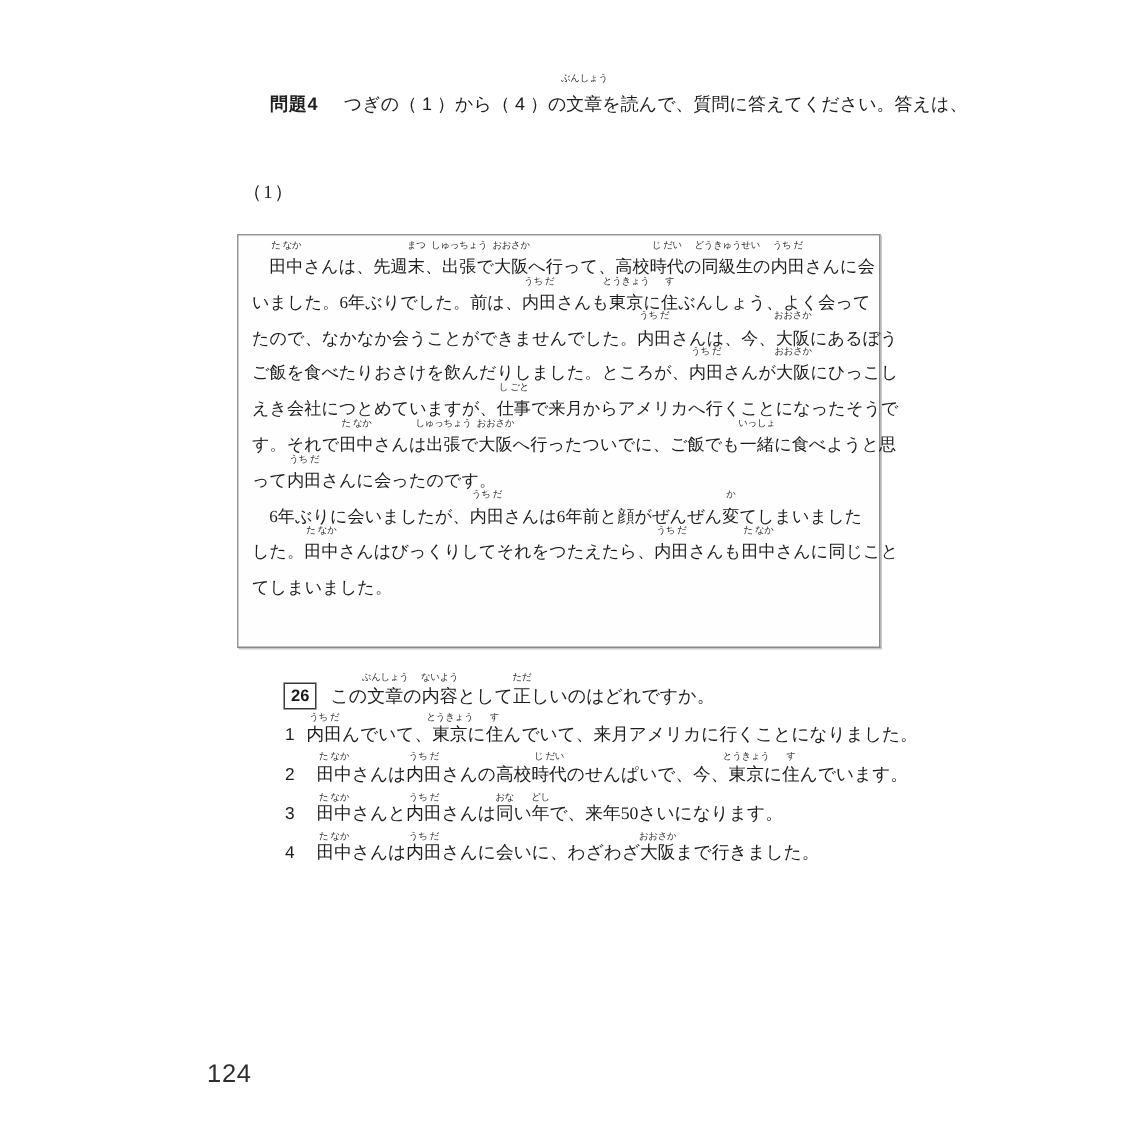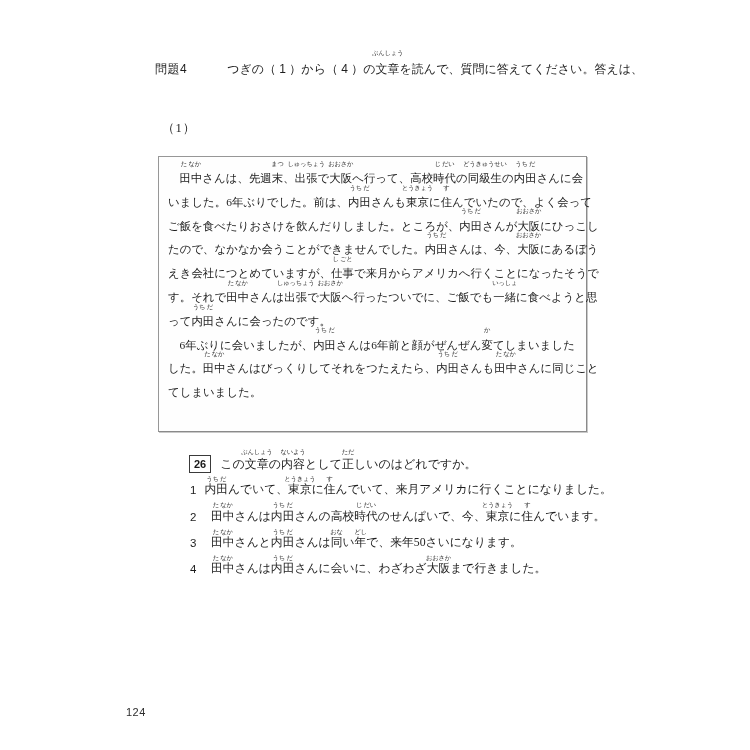--- a/index.html
+++ b/index.html
@@ -18,22 +18,22 @@
     position: absolute;
     left: 155px;
     top: 56px;
     width: 460px;
     font-family: "Liberation Sans", sans-serif;
     font-size: 12px;
     line-height: 26px;
     color: #1e1e1e;
   }
   .header .row1 { display: flex; gap: 17px; white-space: nowrap; }
-  .problem-label { font-weight: 400; letter-spacing: 0.5px; }
-  .instr1 { font-weight: 500; margin-left: 23px; }
+  .problem-label { font-weight: 700; letter-spacing: 0.5px; margin-left: 25px; }
+  .instr1 { font-weight: 500; }
   .instr2 { font-weight: 500; margin-left: 54px; white-space: nowrap; }
   
   .section-label {
     position: absolute;
     left: 162px;
     top: 120px;
     font-size: 12.5px;
     letter-spacing: 1px;
     color: #1e1e1e;
   }
@@ -110,24 +110,24 @@
     font-family: "Liberation Sans", sans-serif;
     font-size: 11.5px;
     width: 13px;
     margin-right: 8px;
     color: #1c1c1c;
   }
   .opttext { font-size: 11.8px; color: #1c1c1c; }
   
   .page-number {
     position: absolute;
-    left: 126px;
+    left: 138px;
     top: 706px;
     font-family: "Liberation Sans", sans-serif;
-    font-size: 11px;
+    font-size: 17px;
     letter-spacing: 0.5px;
     color: #2e2e2e;
   }
 </style>
 </head>
 <body>
 
 <div class="sheet">
 
   <div class="header">
@@ -135,23 +135,23 @@
       <span class="problem-label">問題4</span>
       <span class="instr1"><span class="seg">つぎの（ 1 ）から（ 4 ）の</span><span class="seg">文章<span class="rt">ぶんしょう</span></span><span class="seg">を読んで、質問に答えてください。答えは、</span></span>
     </div>
   </div>
 
   <div class="section-label">（1）</div>
 
   <div class="pbox">
     <div id="passage-lines">
         <div class="pline"><span class="seg">　</span><span class="seg">田中<span class="rt">た なか</span></span><span class="seg">さんは、先週</span><span class="seg">末<span class="rt">まつ</span></span><span class="seg">、</span><span class="seg">出張<span class="rt">しゅっちょう</span></span><span class="seg">で</span><span class="seg">大阪<span class="rt">おおさか</span></span><span class="seg">へ行って、高校</span><span class="seg">時代<span class="rt">じ だい</span></span><span class="seg">の</span><span class="seg">同級生<span class="rt">どうきゅうせい</span></span><span class="seg">の</span><span class="seg">内田<span class="rt">うち だ</span></span><span class="seg">さんに会</span></div>
-        <div class="pline"><span class="seg">いました。6年ぶりでした。前は、</span><span class="seg">内田<span class="rt">うち だ</span></span><span class="seg">さんも</span><span class="seg">東京<span class="rt">とうきょう</span></span><span class="seg">に</span><span class="seg">住<span class="rt">す</span></span><span class="seg">んでいたので、よく会って</span></div>
+        <div class="pline"><span class="seg">いました。6年ぶりでした。前は、</span><span class="seg">内田<span class="rt">うち だ</span></span><span class="seg">さんも</span><span class="seg">東京<span class="rt">とうきょう</span></span><span class="seg">に</span><span class="seg">住<span class="rt">す</span></span><span class="seg">ぶんしょう、よく会って</span></div>
+        <div class="pline"><span class="seg">たので、なかなか会うことができませんでした。</span><span class="seg">内田<span class="rt">うち だ</span></span><span class="seg">さんは、今、</span><span class="seg">大阪<span class="rt">おおさか</span></span><span class="seg">にあるぼう</span></div>
         <div class="pline"><span class="seg">ご飯を食べたりおさけを飲んだりしました。ところが、</span><span class="seg">内田<span class="rt">うち だ</span></span><span class="seg">さんが</span><span class="seg">大阪<span class="rt">おおさか</span></span><span class="seg">にひっこし</span></div>
-        <div class="pline"><span class="seg">たので、なかなか会うことができませんでした。</span><span class="seg">内田<span class="rt">うち だ</span></span><span class="seg">さんは、今、</span><span class="seg">大阪<span class="rt">おおさか</span></span><span class="seg">にあるぼう</span></div>
         <div class="pline"><span class="seg">えき会社につとめていますが、</span><span class="seg">仕事<span class="rt">し ごと</span></span><span class="seg">で来月からアメリカへ行くことになったそうで</span></div>
         <div class="pline"><span class="seg">す。それで</span><span class="seg">田中<span class="rt">た なか</span></span><span class="seg">さんは</span><span class="seg">出張<span class="rt">しゅっちょう</span></span><span class="seg">で</span><span class="seg">大阪<span class="rt">おおさか</span></span><span class="seg">へ行ったついでに、ご飯でも</span><span class="seg">一緒<span class="rt">いっしょ</span></span><span class="seg">に食べようと思</span></div>
         <div class="pline"><span class="seg">って</span><span class="seg">内田<span class="rt">うち だ</span></span><span class="seg">さんに会ったのです。</span></div>
         <div class="pline"><span class="seg">　6年ぶりに会いましたが、</span><span class="seg">内田<span class="rt">うち だ</span></span><span class="seg">さんは6年前と顔がぜんぜん</span><span class="seg">変<span class="rt">か</span></span><span class="seg">てしまいました</span></div>
         <div class="pline"><span class="seg">した。</span><span class="seg">田中<span class="rt">た なか</span></span><span class="seg">さんはびっくりしてそれをつたえたら、</span><span class="seg">内田<span class="rt">うち だ</span></span><span class="seg">さんも</span><span class="seg">田中<span class="rt">た なか</span></span><span class="seg">さんに同じこと</span></div>
         <div class="pline"><span class="seg">てしまいました。</span></div>
       </div>
   </div>
 
   <div class="question-row">

